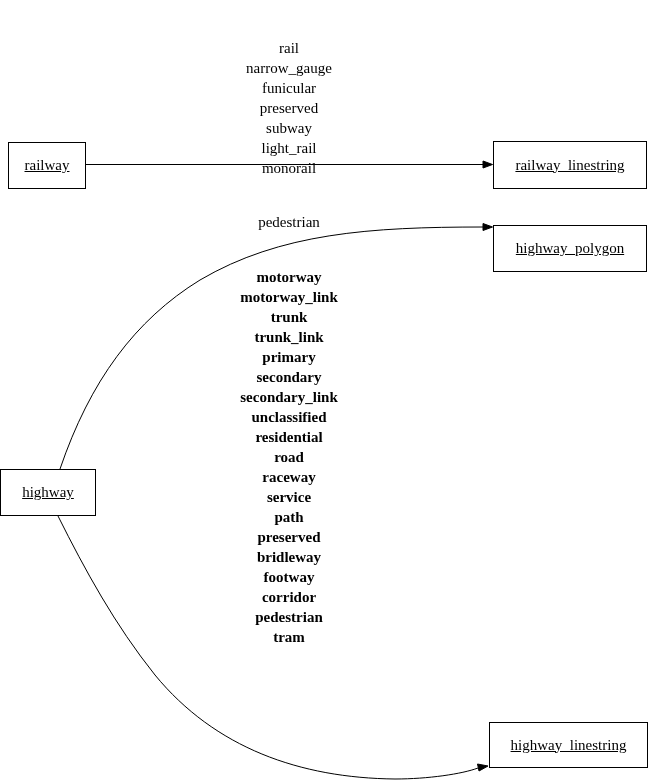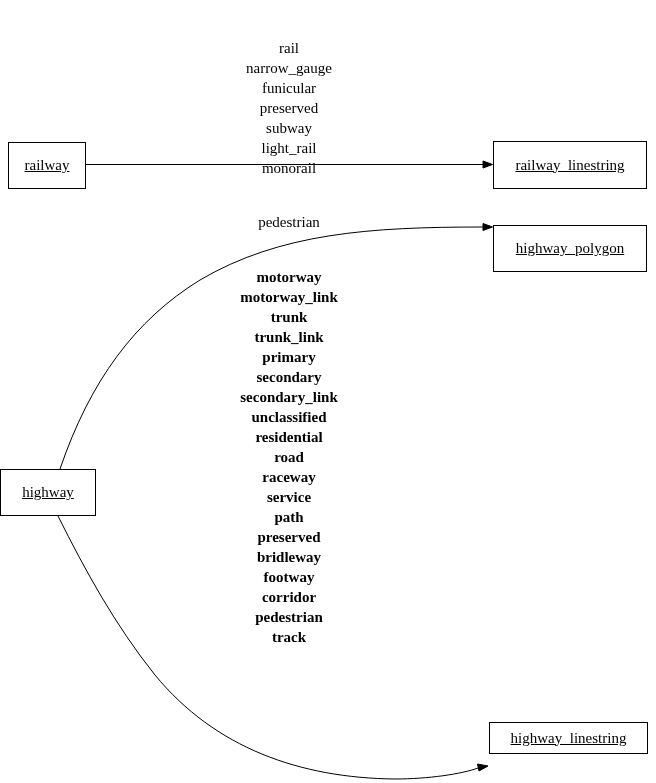--- a/index.html
+++ b/index.html
@@ -33,21 +33,21 @@
     justify-content: center;
     font-size: 15px;
     line-height: 1;
     white-space: nowrap;
     text-decoration: underline;
   }
   .node-railway            { left: 8px;   top: 142px; width: 78px;  height: 47px; }
   .node-highway            { left: 0;   top: 469px; width: 96px;  height: 47px; }
   .node-railway-linestring { left: 493px; top: 141px; width: 154px; height: 48px; text-align: center; }
   .node-highway-polygon    { left: 493px; top: 225px; width: 154px; height: 47px; }
-  .node-highway-linestring { left: 489px; top: 722px; width: 159px; height: 32px; }
+  .node-highway-linestring { left: 489px; top: 722px; width: 159px; height: 46px; }
   .edge-label {
     position: absolute;
     width: 220px;
     left: 179px;
     text-align: center;
     font-size: 15px;
     line-height: 20px;
     white-space: nowrap;
   }
   .edge-label-railway   { top: 5px; margin-top: 33px; }
@@ -117,16 +117,16 @@
       <div>residential</div>
       <div>road</div>
       <div>raceway</div>
       <div>service</div>
       <div>path</div>
       <div>preserved</div>
       <div>bridleway</div>
       <div>footway</div>
       <div>corridor</div>
       <div>pedestrian</div>
-      <div>track</div>
+      <div>tram</div>
     </div>
 
 </div>
 
 </body></html>

